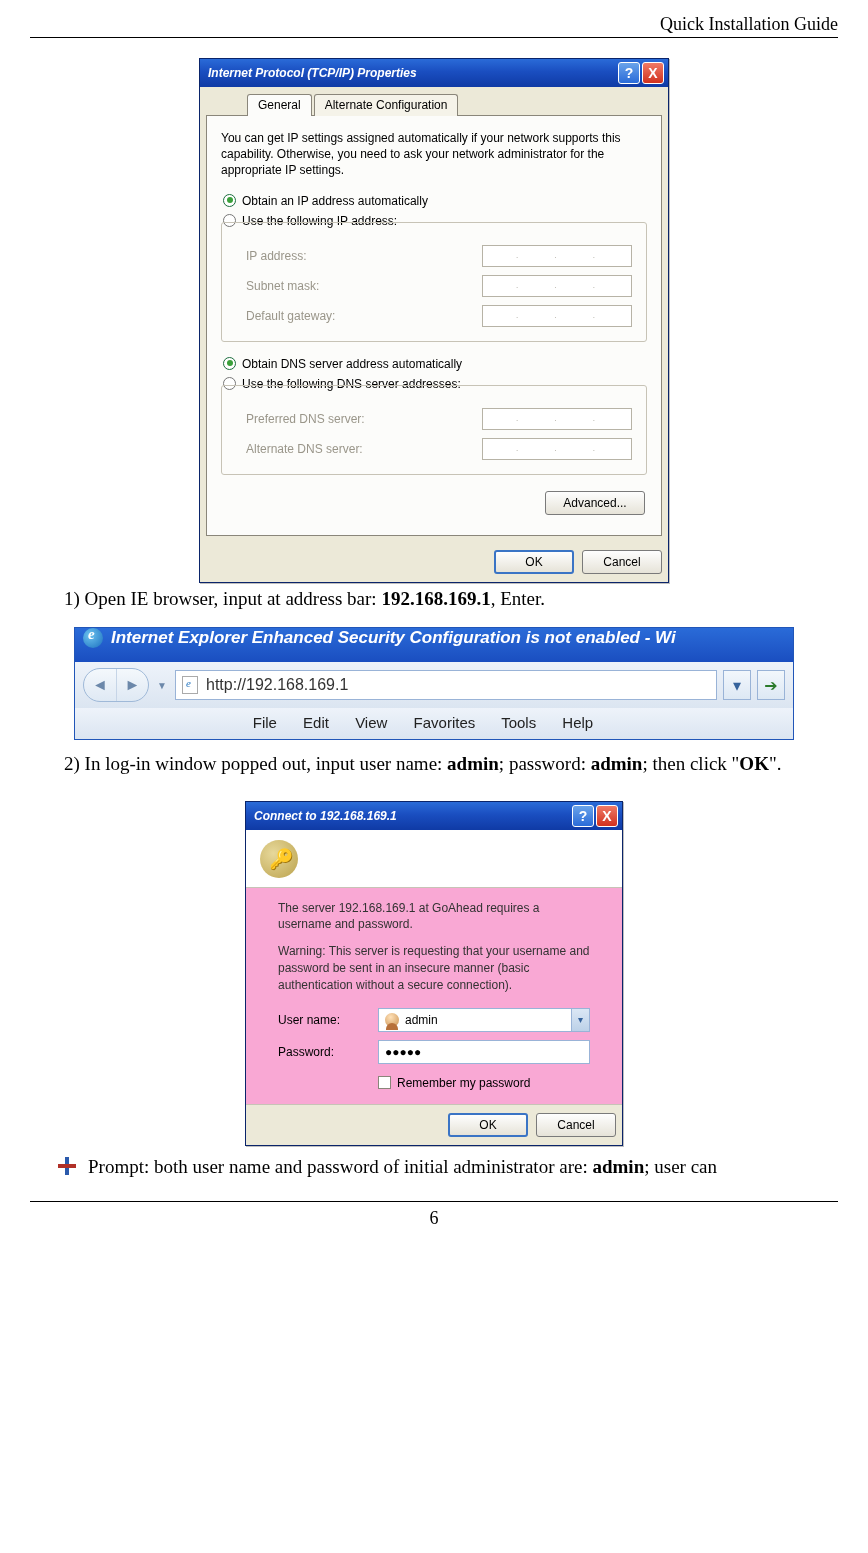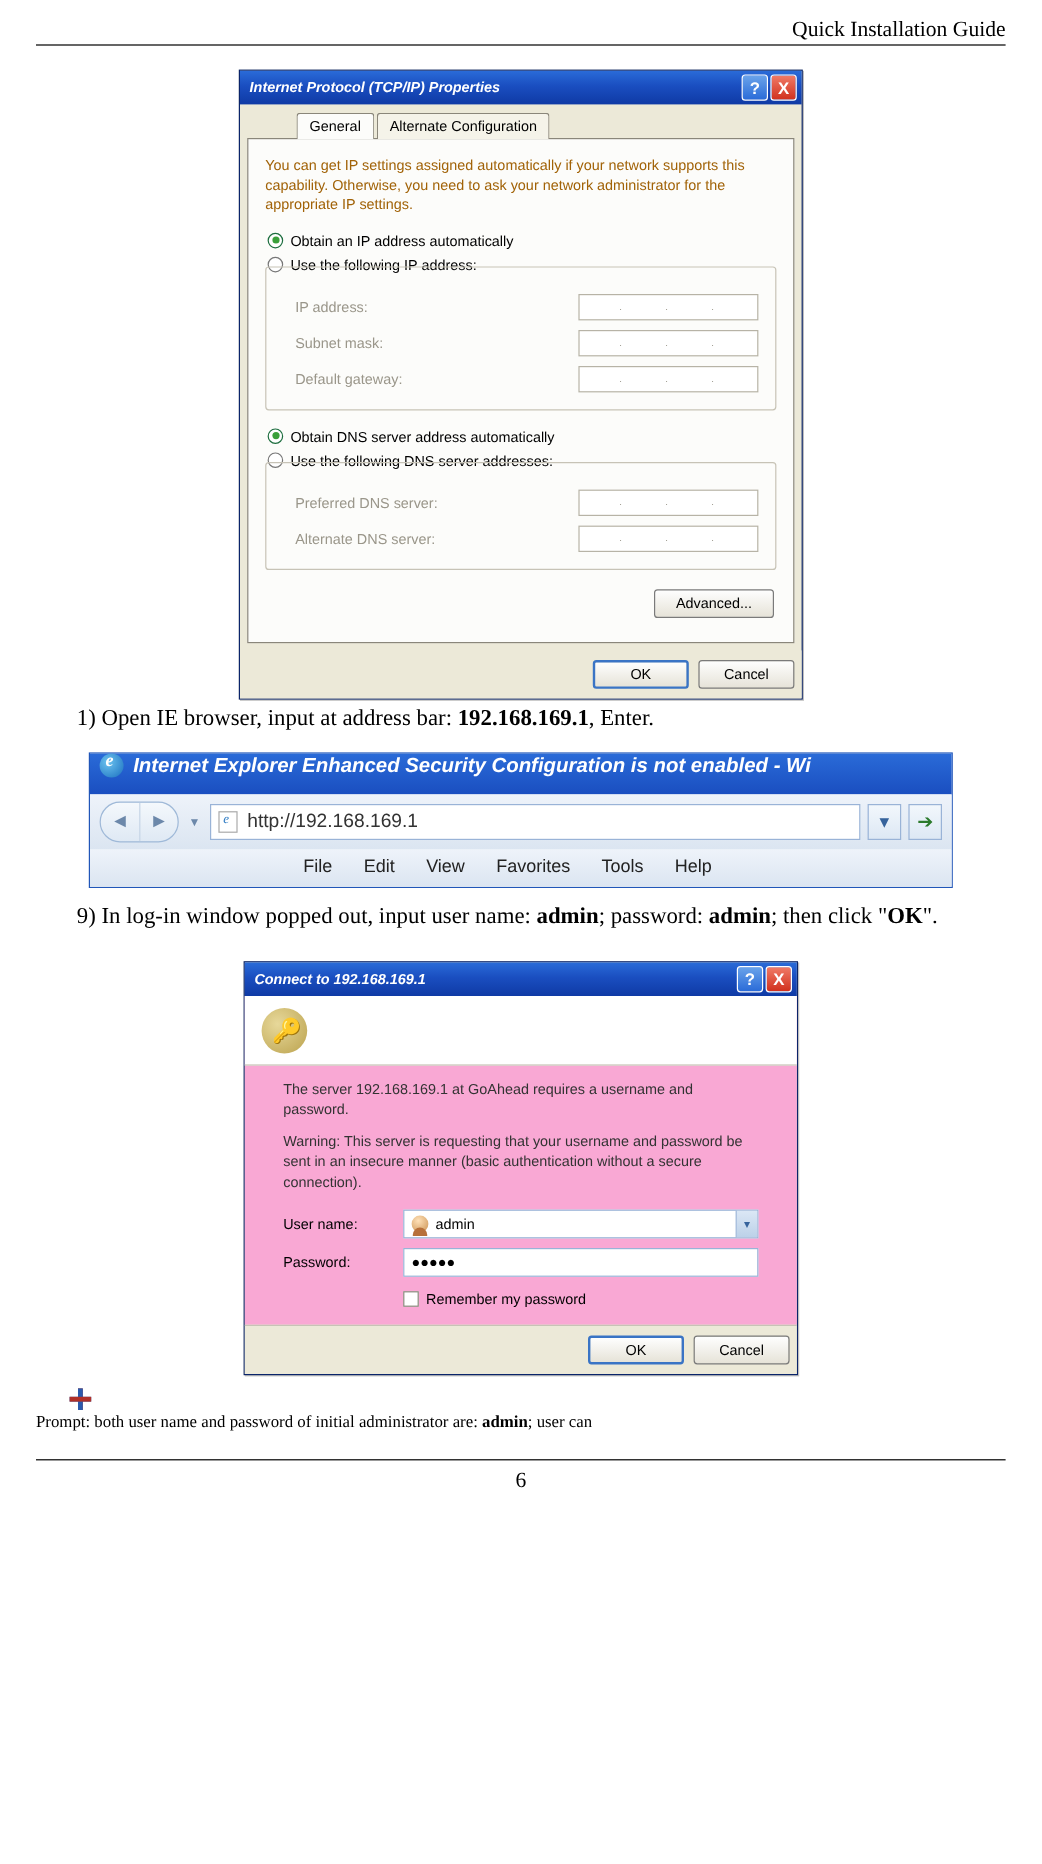--- a/index.html
+++ b/index.html
@@ -96,21 +96,21 @@
     z-index: 2;
   }
   .tab-panel {
     margin: 0 6px 6px 6px;
     border: 1px solid #8a867a;
     background: #fcfcfa;
     padding: 14px 14px 14px 14px;
   }
   .desc {
     font-size: 12px;
-    color: #a16207;
+    color: #000000;
     margin-bottom: 12px;
     line-height: 1.35;
   }
   .radio-row {
     display: flex;
     gap: 6px;
     padding: 3px 2px;
     font-size: 12px;
   }
   .radio {
@@ -292,21 +292,21 @@
   .sq-btn.blue { color: #36639c; }
   .ie-menu {
     background: linear-gradient(#eef3fa,#dbe5f1);
     padding: 6px 12px 8px 12px;
     font-size: 15px;
     color: #222;
   }
   .ie-menu span { margin-right: 22px; }
 
   
-  .auth { width: 462px; }
+  .auth { width: 378px; }
   .auth-body {
     background: #f9a8d4;
     padding: 8px 14px 0 14px;
   }
   .auth-top {
     background: #fff;
     height: 58px;
     margin: -8px -14px 0 -14px;
     border-bottom: 1px solid #c7c3b6;
     position: relative;
@@ -381,25 +381,24 @@
     background: #fff;
   }
   .auth-btnrow {
     border-top: 1px solid #c7c3b6;
     background: #ece9d8;
   }
 
   
   .prompt-line {
     display: flex;
-    font-size: 14px;
+    font-size: 19px;
     line-height: 1.55;
     text-align: justify;
     margin-top: 6px;
-    flex-direction: column;
   }
   .plus-ico {
     width: 18px; height: 18px;
     margin: 5px 12px 0 28px;
     position: relative;
     flex-shrink: 0;
   }
   .plus-ico::before, .plus-ico::after {
     content: "";
     position: absolute;
@@ -543,21 +542,21 @@
         <span>Edit</span>
         <span>View</span>
         <span>Favorites</span>
         <span>Tools</span>
         <span>Help</span>
       </div>
     </div>
   </div>
 
   <div class="para just inner-ok">
-    <span>9) In log-in window popped out, input user name: </span><b>admin</b><span>; password: </span><b>admin</b><span>; then click "</span><b>OK</b><span>".</span>
+    <span>2) In log-in window popped out, input user name: </span><b>admin</b><span>; password: </span><b>admin</b><span>; then click "</span><b>OK</b><span>".</span>
   </div>
 
   <div class="center-wrap">
     <div class="dlg auth">
       <div class="titlebar">
         <span>Connect to 192.168.169.1</span>
         <span class="spacer"></span>
         <span class="tb-btn btn-help">?</span>
         <span class="tb-btn btn-close">X</span>
       </div>

